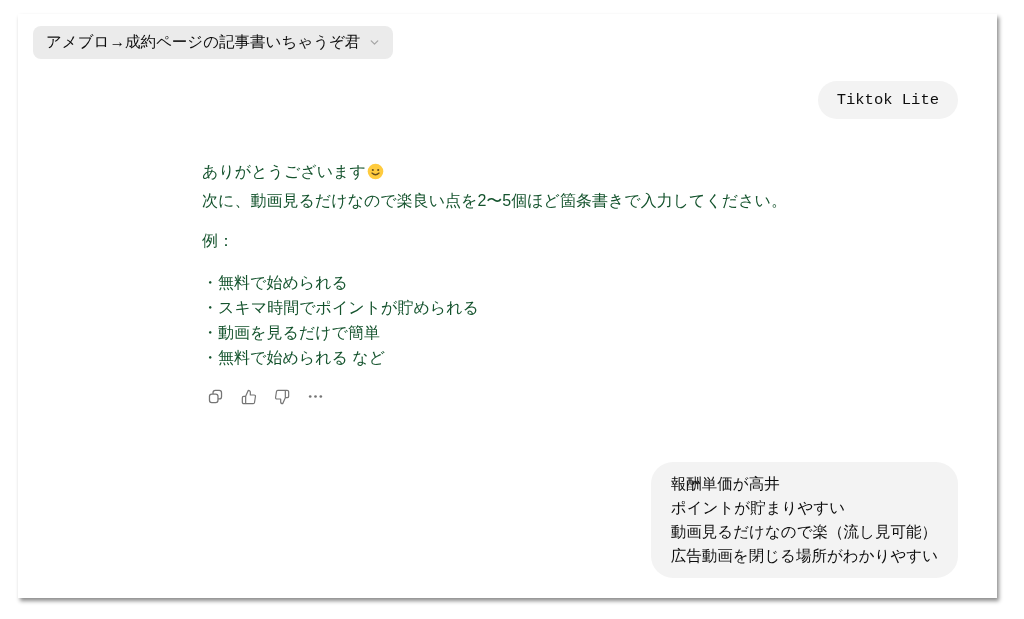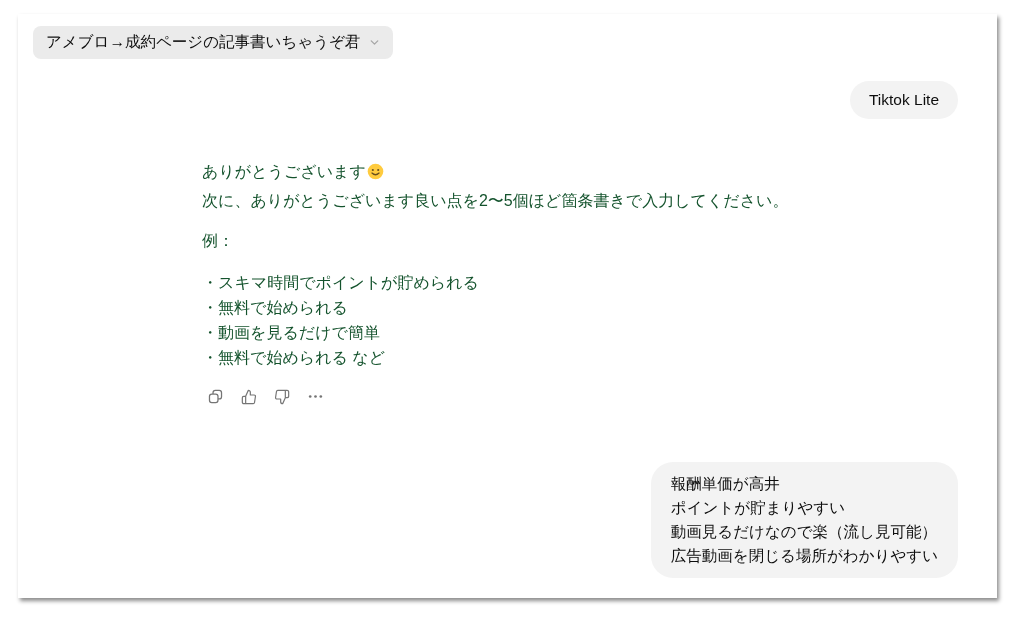--- a/index.html
+++ b/index.html
@@ -45,20 +45,21 @@
     width: fit-content;
   }
   .bubble-first {
     top: 67px;
     height: 38px;
     border-radius: 19px;
     display: flex;
     align-items: center;
     padding: 0 19px;
     font-size: 15.5px;
+    font-family: Liberation Mono, monospace;
   }
   .bubble-second {
     top: 448px;
     border-radius: 22px;
     padding: 10px 20px;
     font-size: 15.5px;
     line-height: 24px;
   }
   
   .assistant {
@@ -111,25 +112,25 @@
     <span>Tiktok Lite</span>
   </div>
 
   <div class="assistant">
     <p class="msg-line"><span>ありがとうございます</span><span class="emoji-wrap"><svg width="17" height="17" viewBox="0 0 24 24">
             <circle cx="12" cy="12" r="11" fill="#ffcb3e"></circle>
             <circle cx="8.2" cy="9.8" r="1.5" fill="#694f1e"></circle>
             <circle cx="15.8" cy="9.8" r="1.5" fill="#694f1e"></circle>
             <path d="M7 14.2 q5 4.8 10 0" fill="none" stroke="#694f1e" stroke-width="1.8" stroke-linecap="round"></path>
           </svg></span></p>
-    <p class="msg-line"><span>次に、ありがとうございます</span><strong>良い点を2〜5個ほど箇条書きで入力してください。</strong></p>
+    <p class="msg-line"><span>次に、動画見るだけなので楽</span><strong>良い点を2〜5個ほど箇条書きで入力してください。</strong></p>
     <p class="example">例：</p>
     <div class="bullets">
+      <div>・無料で始められる</div>
       <div>・スキマ時間でポイントが貯められる</div>
-      <div>・無料で始められる</div>
       <div>・動画を見るだけで簡単</div>
       <div>・無料で始められる など</div>
     </div>
 
     <div class="actions">
       <button class="action-btn" title="">
         <span>
           <svg width="17" height="17" viewBox="0 0 24 24" fill="none" stroke="#757575" stroke-width="1.8" stroke-linecap="round" stroke-linejoin="round">
               <rect x="8.5" y="3.5" width="12" height="12" rx="3.2"></rect>
               <rect x="3.5" y="8.5" width="12" height="12" rx="3.2" fill="#ffffff"></rect>

